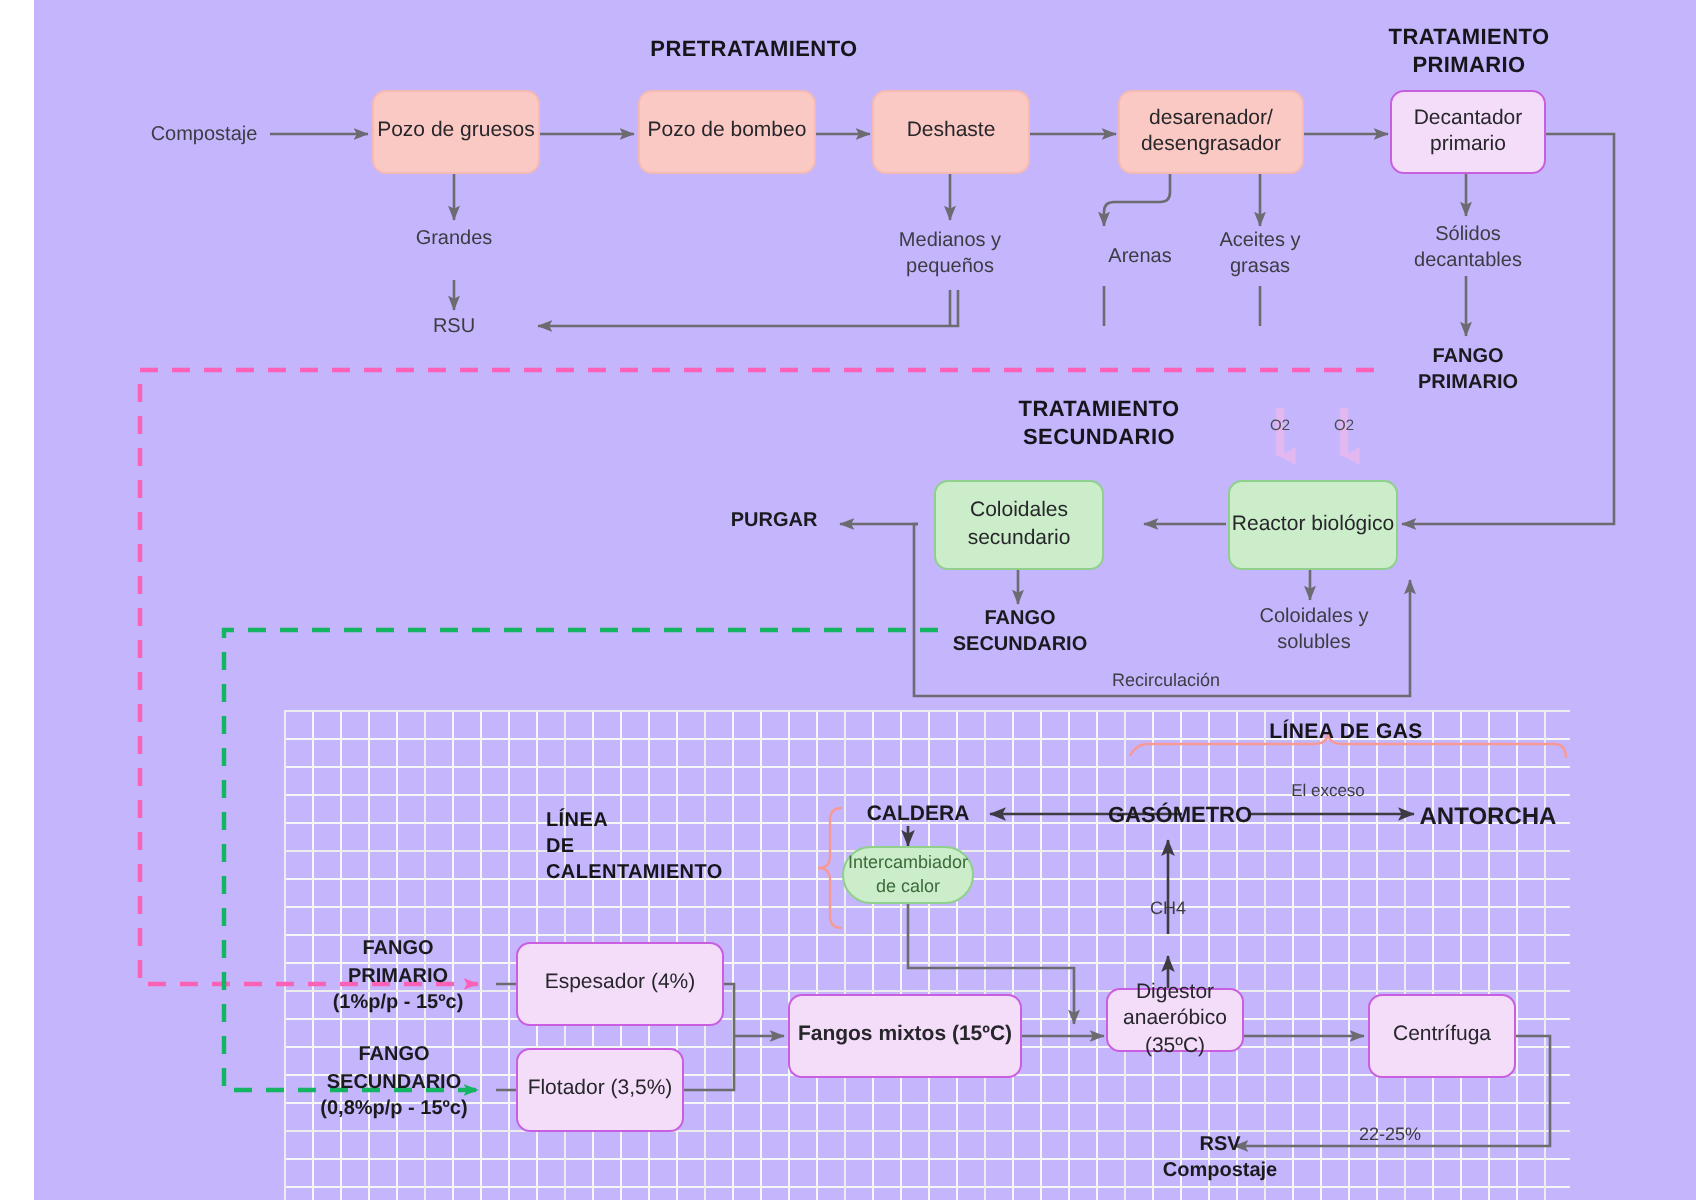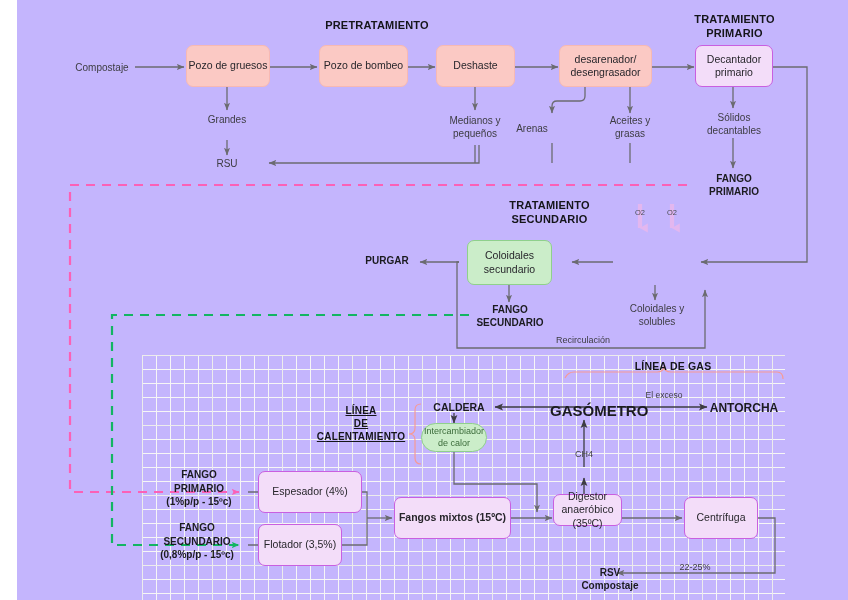--- a/index.html
+++ b/index.html
@@ -131,72 +131,74 @@
 
     <path d="M452,315 L95,315 L95,545 L222,545" fill="none" stroke="#13b562" stroke-width="2.2" stroke-dasharray="9,7" marker-end="url(#arg)"></path>
   </svg>
 
   <div class="hdr" style="left:245px;top:18px;width:230px;">PRETRATAMIENTO</div>
   <div class="hdr" style="left:645px;top:12px;width:145px;">TRATAMIENTO
 PRIMARIO</div>
   <div class="hdr" style="left:455px;top:198px;width:155px;">TRATAMIENTO
 SECUNDARIO</div>
   <div class="hdr" style="left:556px;top:360px;width:200px;font-size:10.5px;">LÍNEA DE GAS</div>
-  <div class="hdr" style="left:273px;top:405px;width:142px;font-size:10px;text-align:center;text-decoration:underline;">LÍNEA
+  <div class="hdr" style="left:256px;top:405px;width:142px;font-size:10px;text-align:left;">LÍNEA
 DE
 CALENTAMIENTO</div>
 
   <div class="node n-pink" style="left:169px;top:45px;width:84px;height:42px;">Pozo de
 gruesos</div>
   <div class="node n-pink" style="left:302px;top:45px;width:89px;height:42px;">Pozo de
 bombeo</div>
   <div class="node n-pink" style="left:419px;top:45px;width:79px;height:42px;">Deshaste</div>
   <div class="node n-pink" style="left:542px;top:45px;width:93px;height:42px;">desarenador/
 desengrasador</div>
   <div class="node n-violet" style="left:678px;top:45px;width:78px;height:42px;">Decantador
 primario</div>
 
   <div class="node n-green" style="left:450px;top:240px;width:85px;height:45px;">Coloidales
 secundario</div>
+  <div class="node n-green" style="left:597px;top:240px;width:85px;height:45px;">Reactor
+biológico</div>
 
   <div class="node n-green-pill" style="left:404px;top:423px;width:66px;height:29px;">Intercambiador
 de calor</div>
 
   <div class="node n-violet" style="left:241px;top:471px;width:104px;height:42px;">Espesador (4%)</div>
   <div class="node n-violet" style="left:241px;top:524px;width:84px;height:42px;">Flotador (3,5%)</div>
   <div class="node n-violet" style="left:377px;top:497px;width:117px;height:42px;font-weight:bold;">Fangos mixtos (15ºC)</div>
   <div class="node n-violet" style="left:536px;top:494px;width:69px;height:32px;">Digestor
 anaeróbico
 (35ºC)</div>
   <div class="node n-violet" style="left:667px;top:497px;width:74px;height:42px;">Centrífuga</div>
 
   <div class="lbl" style="left:50px;top:61px;width:70px;">Compostaje</div>
   <div class="lbl" style="left:175px;top:113px;width:70px;">Grandes</div>
   <div class="lbl" style="left:190px;top:157px;width:40px;">RSU</div>
   <div class="lbl" style="left:415px;top:114px;width:86px;">Medianos y
 pequeños</div>
-  <div class="lbl" style="left:485px;top:122px;width:60px;">Arenas</div>
+  <div class="lbl" style="left:523px;top:122px;width:60px;">Arenas</div>
   <div class="lbl" style="left:578px;top:114px;width:70px;">Aceites y
 grasas</div>
   <div class="lbl" style="left:678px;top:111px;width:78px;">Sólidos
 decantables</div>
   <div class="lbl b" style="left:678px;top:172px;width:78px;">FANGO
 PRIMARIO</div>
 
   <div class="lbl b" style="left:340px;top:254px;width:60px;">PURGAR</div>
   <div class="lbl b" style="left:450px;top:303px;width:86px;">FANGO
 SECUNDARIO</div>
   <div class="lbl" style="left:598px;top:302px;width:84px;">Coloidales y
 solubles</div>
   <div class="lbl" style="left:523px;top:335px;width:86px;font-size:9px;">Recirculación</div>
   <div class="o2" style="left:611px;top:208px;width:24px;">O2</div>
   <div class="o2" style="left:643px;top:208px;width:24px;">O2</div>
 
   <div class="lbl b" style="left:407px;top:401px;width:70px;font-size:10.5px;">CALDERA</div>
-  <div class="lbl b" style="left:533px;top:401px;width:80px;font-size:15px;">GASÓMETRO</div>
+  <div class="lbl b" style="left:533px;top:401px;width:80px;font-size:11px;">GASÓMETRO</div>
   <div class="lbl b" style="left:691px;top:401px;width:72px;font-size:12px;">ANTORCHA</div>
   <div class="lbl" style="left:613px;top:390px;width:68px;font-size:8.5px;">El exceso</div>
   <div class="lbl" style="left:548px;top:449px;width:38px;font-size:9px;">CH4</div>
 
   <div class="lbl b" style="left:132px;top:468px;width:100px;line-height:1.35;">FANGO
 PRIMARIO
 (1%p/p - 15ºc)</div>
   <div class="lbl b" style="left:128px;top:521px;width:104px;line-height:1.35;">FANGO
 SECUNDARIO
 (0,8%p/p - 15ºc)</div>

